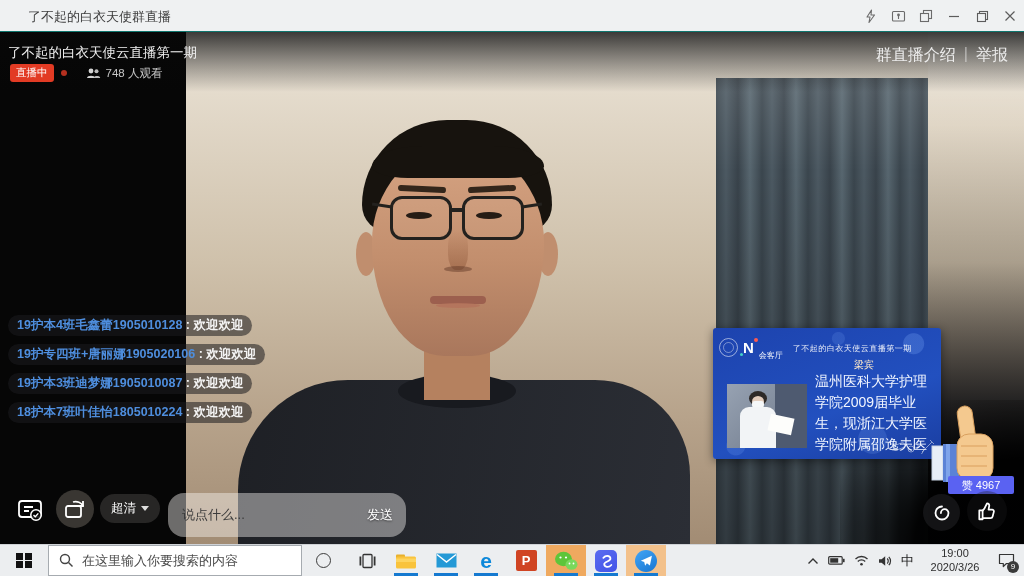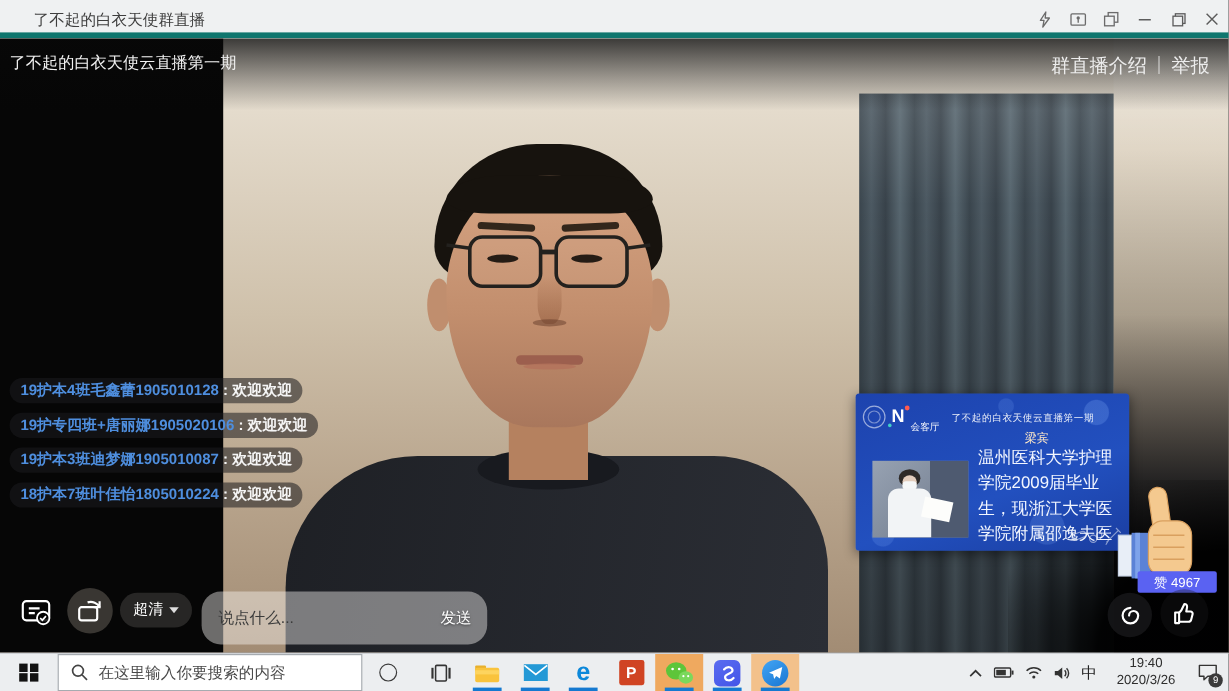--- a/index.html
+++ b/index.html
@@ -1,21 +1,21 @@
 <!DOCTYPE html>
 <html><head>
 <meta charset="utf-8">
 <style>
   * { margin:0; padding:0; box-sizing:border-box; }
   html,body { width:1024px; height:576px; }
   body { font-family:"Liberation Sans","DejaVu Sans",sans-serif; }
   #screen { position:relative; width:1024px; height:576px; overflow:hidden; background:#000; }
 
   
-  .titlebar { position:absolute; left:0; top:0; width:1024px; height:32px; background:#eff1f2; border-bottom:5px solid #0f766e; }
+  .titlebar { position:absolute; left:0; top:0; width:1024px; height:32px; background:#eff1f2; border-bottom:1px solid #0f766e; }
   .titlebar .wtitle { position:absolute; left:28px; top:8px; font-size:13px; color:#3e3e3e; }
   .wctrls { position:absolute; right:0; top:0; height:32px; display:flex; align-items:center; }
   .wbtn { width:28px; height:32px; display:flex; align-items:center; justify-content:center; cursor:default; }
 
   
   .video { position:absolute; left:0; top:32px; width:1024px; height:512px; overflow:hidden;
            background:linear-gradient(180deg,#f2ece2 0%,#e4dbcc 12%,#cfc1ab 45%,#b7a38b 75%,#a28c74 100%); }
   .curtain { position:absolute; left:716px; top:46px; width:212px; height:466px;
              background:repeating-linear-gradient(90deg,#3a454d 0px,#4c5962 10px,#38424a 22px,#57666f 34px,#3a454d 46px); }
   .curtain:after { content:""; position:absolute; inset:0; background:linear-gradient(180deg,rgba(255,255,255,.12) 0%,rgba(0,0,0,0) 20%,rgba(0,0,0,.35) 100%); }
@@ -219,20 +219,33 @@
       <div class="garm l"></div>
       <div class="garm r"></div>
       <div class="nose"></div>
       <div class="nostril"></div>
       <div class="mouth"></div>
       <div class="lip"></div>
     </div>
 
     <div class="topovl"></div>
     <div class="stitle">了不起的白衣天使云直播第一期</div>
+    <div class="liverow">
+      <span class="livebadge">直播中</span>
+      <span class="livedot"></span>
+      <span class="viewers">
+        <svg width="15" height="11" viewBox="0 0 15 11">
+            <circle cx="5" cy="3" r="2.4" fill="#d4d4d4"></circle>
+            <path d="M1 10 c0-3 8-3 8 0 z" fill="#d4d4d4"></path>
+            <circle cx="10.5" cy="3.2" r="2" fill="#bdbdbd"></circle>
+            <path d="M7.8 10 c0-2.6 6.4-2.6 6.4 0 z" fill="#bdbdbd"></path>
+          </svg>
+        <span>748 人观看</span>
+      </span>
+    </div>
     <div class="toplinks">
       <span>群直播介绍</span>
       <span class="dv">|</span>
       <span>举报</span>
     </div>
 
     <div class="chat">
       <div class="crow"><span class="u">19护本4班毛鑫蕾1905010128</span><span class="s"> : </span><span class="m">欢迎欢迎</span></div>
       <div class="crow"><span class="u">19护专四班+唐丽娜1905020106</span><span class="s"> : </span><span class="m">欢迎欢迎</span></div>
       <div class="crow"><span class="u">19护本3班迪梦娜1905010087</span><span class="s"> : </span><span class="m">欢迎欢迎</span></div>
@@ -404,21 +417,21 @@
         <path d="M3.8 6.5 a5.2 5.2 0 0 1 7.4 0" fill="none" stroke="#333" stroke-width="1.3"></path>
         <circle cx="7.5" cy="9.2" r="1.3" fill="#333"></circle>
       </svg>
       <svg width="14" height="12" viewBox="0 0 14 12">
         <path d="M1 4.2 h2.6 L7.2 1.2 v9.6 L3.6 7.8 H1 z" fill="#333"></path>
         <path d="M9.2 3.5 a3.5 3.5 0 0 1 0 5" fill="none" stroke="#333" stroke-width="1.2"></path>
         <path d="M10.8 1.8 a6 6 0 0 1 0 8.4" fill="none" stroke="#333" stroke-width="1.2"></path>
       </svg>
       <span class="ime">中</span>
       <div class="clock">
-        <div>19:40</div>
+        <div>19:00</div>
         <div>2020/3/26</div>
       </div>
       <div class="notif">
         <svg width="17" height="15" viewBox="0 0 17 15">
           <path d="M1.5 1.5 h14 v9 h-7 l-3.2 3 v-3 h-3.8 z" fill="none" stroke="#333" stroke-width="1.2" stroke-linejoin="round"></path>
         </svg>
         <div class="nbadge">9</div>
       </div>
     </div>
   </div>

